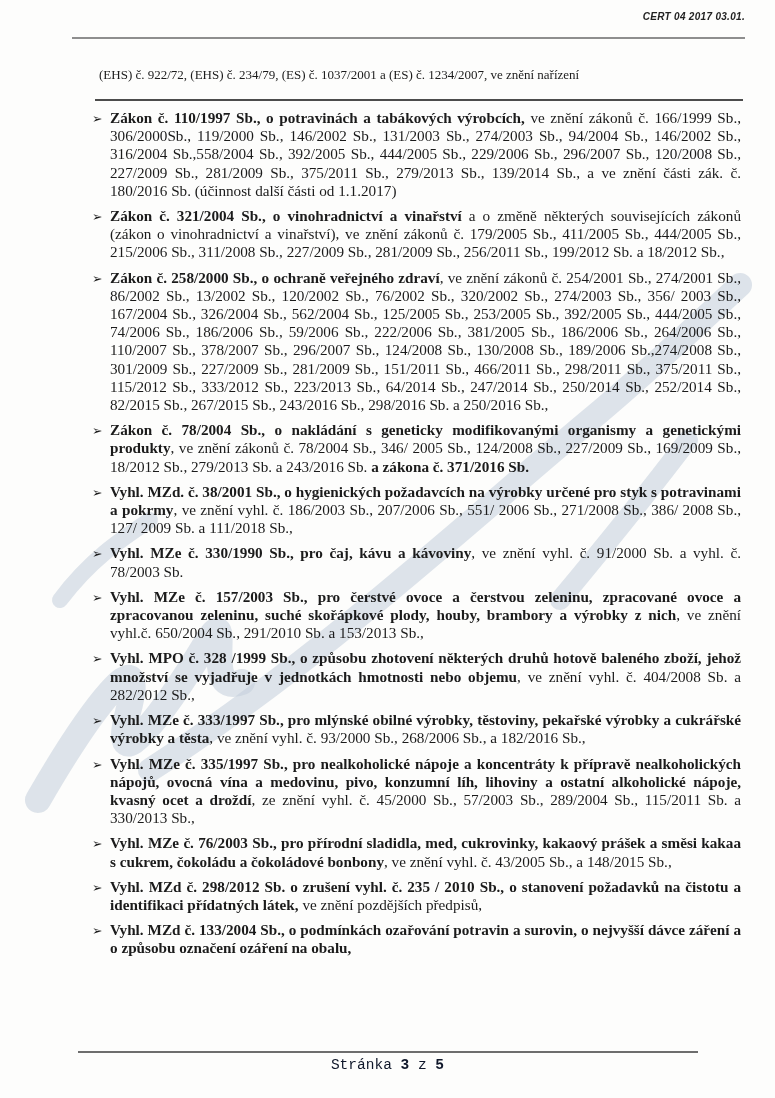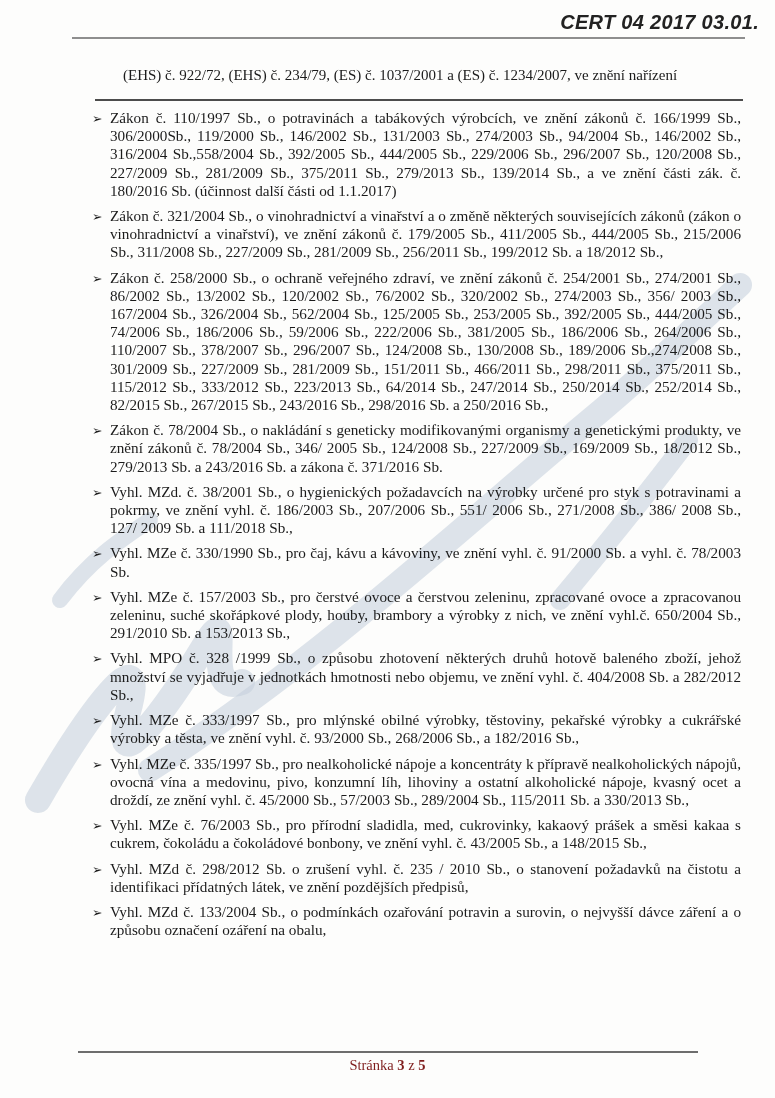--- a/index.html
+++ b/index.html
@@ -11,32 +11,32 @@
     font-family:"Liberation Serif", serif;
     color:#1b1b1b;
     margin:0 auto;
   }
   .watermark{
     position:absolute;top:0;left:0;width:775px;height:1098px;
     z-index:0;pointer-events:none;
   }
   .content{position:relative;z-index:1;}
   .header-code{
-    position:absolute;top:11px;right:16px;
+    position:absolute;top:11px;right:30px;
     font-family:"Liberation Sans", sans-serif;
     font-style:italic;font-weight:bold;
-    font-size:20px;letter-spacing:.3px;color:#222;
+    font-size:10px;letter-spacing:.3px;color:#222;
   }
   .header-rule{
     position:absolute;top:37px;left:72px;width:673px;height:2px;
     background:#8e8e8e;
   }
   .intro-line{
-    position:absolute;top:66px;left:123px;width:632px;
-    font-size:15px;line-height:18px;
+    position:absolute;top:66px;left:99px;width:632px;
+    font-size:13px;line-height:18px;
   }
   .section-rule{
     position:absolute;top:99px;left:95px;width:648px;height:1.6px;
     background:#4c4c4c;
   }
   .law-list{
     position:absolute;top:109px;left:92px;width:649px;
     list-style:none;margin:0;padding:0;
   }
   .law-item{
@@ -46,30 +46,30 @@
     text-align:justify;
     font-size:15.2px;
     line-height:18.2px;
   }
   .law-item .marker{
     position:absolute;left:0;top:1px;
     font-family:"DejaVu Sans", sans-serif;
     font-size:12.5px;color:#1b1b1b;
   }
   .seg{font-weight:normal;}
-  .seg.bold{font-weight:normal;}
+  .seg.bold{font-weight:bold;}
   .footer-rule{
     position:absolute;top:1051px;left:78px;width:620px;height:2px;
     background:#6d6d6d;
   }
   .page-footer{
     position:absolute;top:1057px;left:0;width:775px;
     text-align:center;
-    font-family:Liberation Serif, serif;
-    font-size:14.5px;color:#7f1d1d;
+    font-family:Liberation Mono, monospace;
+    font-size:14.5px;color:#0f172a;
   }
   .page-footer .num{font-weight:bold;}
 </style>
 </head>
 <body>
 
 <div class="page">
 
   <svg class="watermark" viewBox="0 0 775 1098" xmlns="http://www.w3.org/2000/svg" aria-hidden="true">
     <g fill="none" stroke="#c3cedb" stroke-opacity="0.55" stroke-linecap="round">

